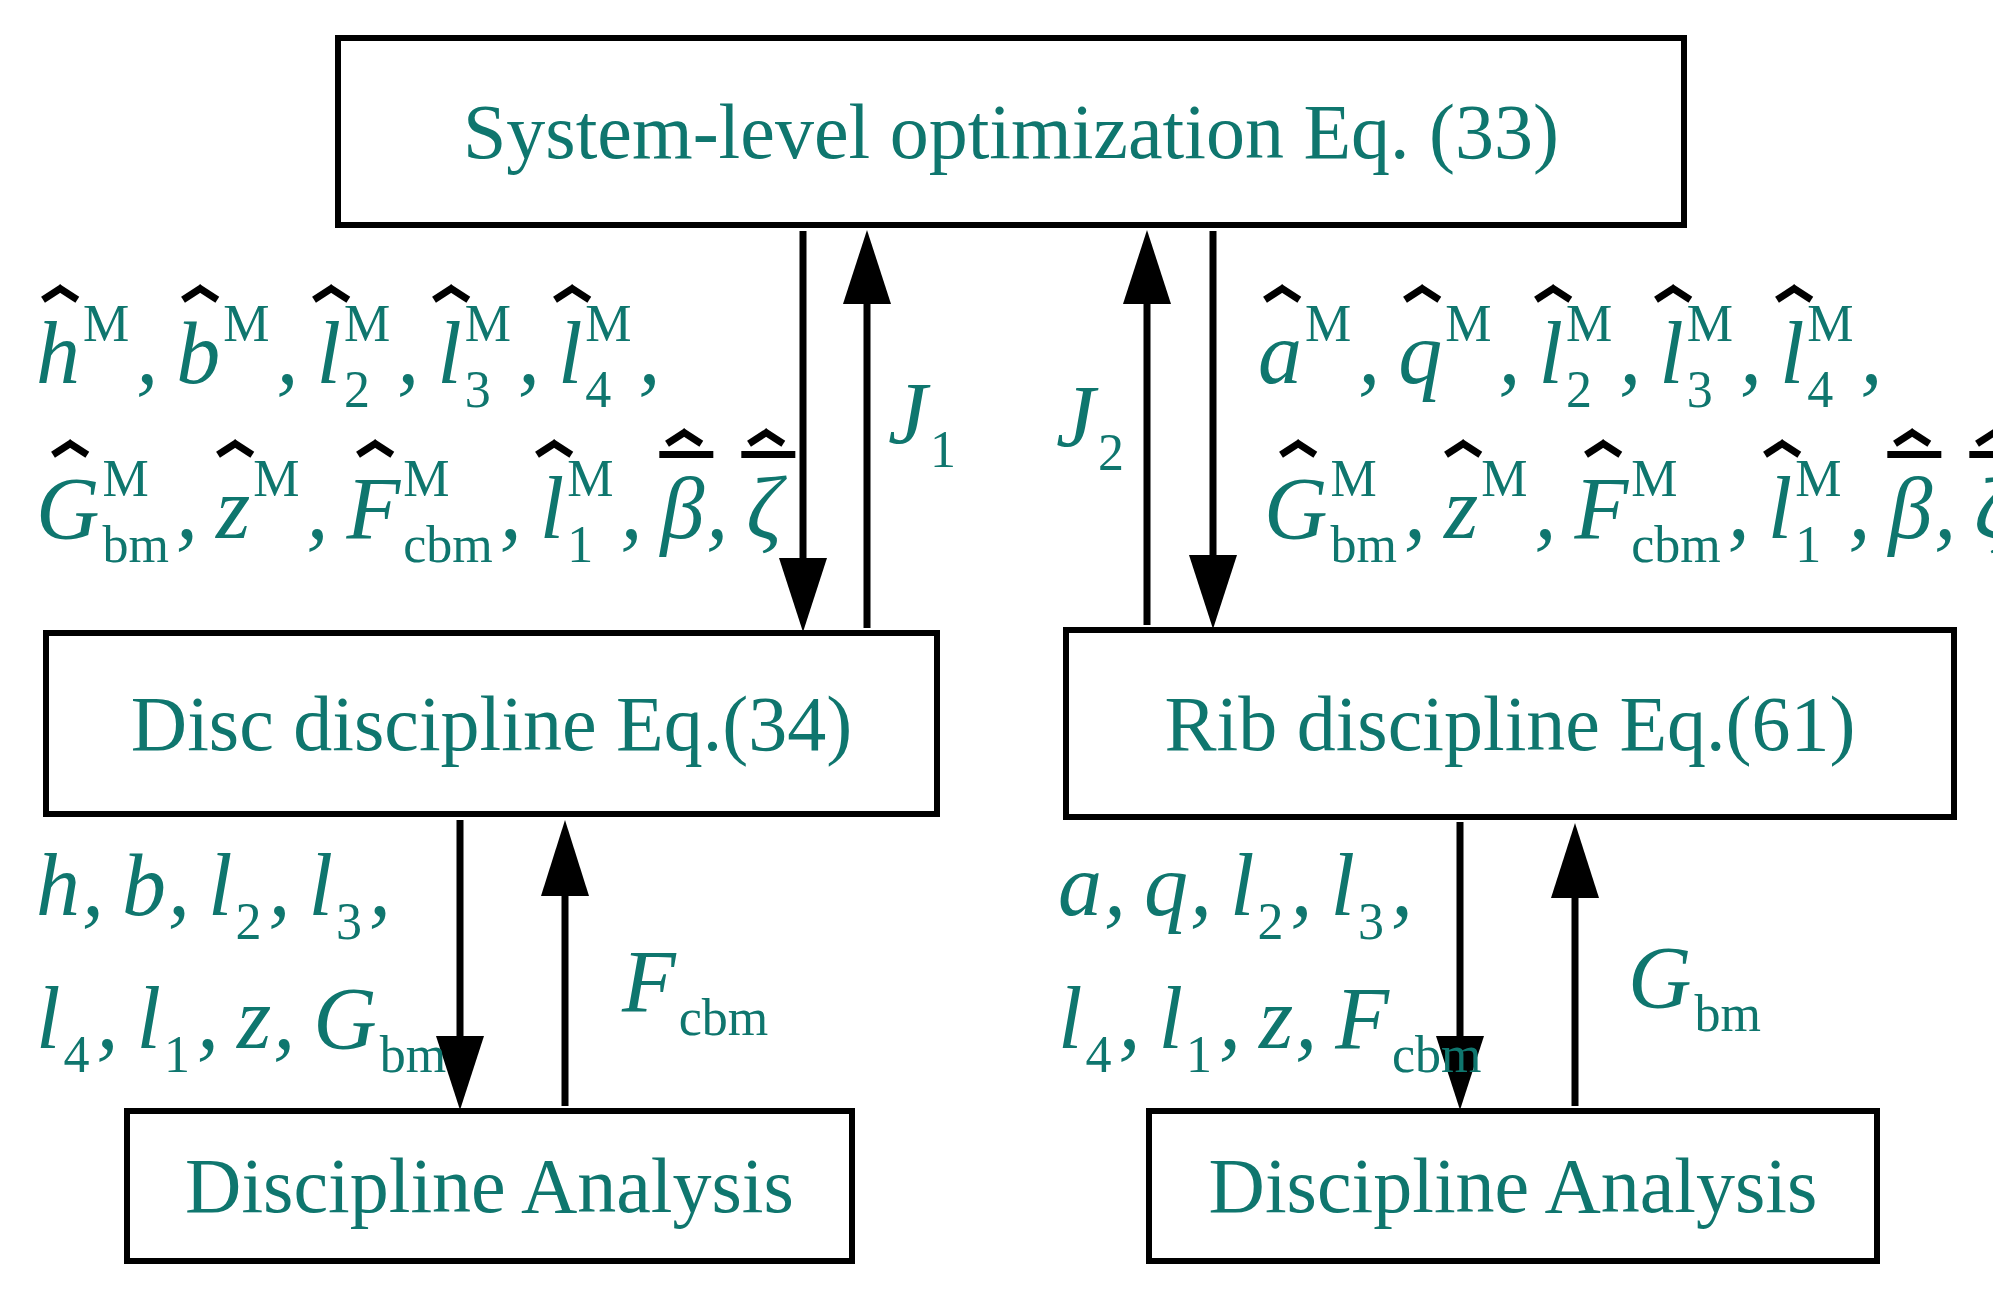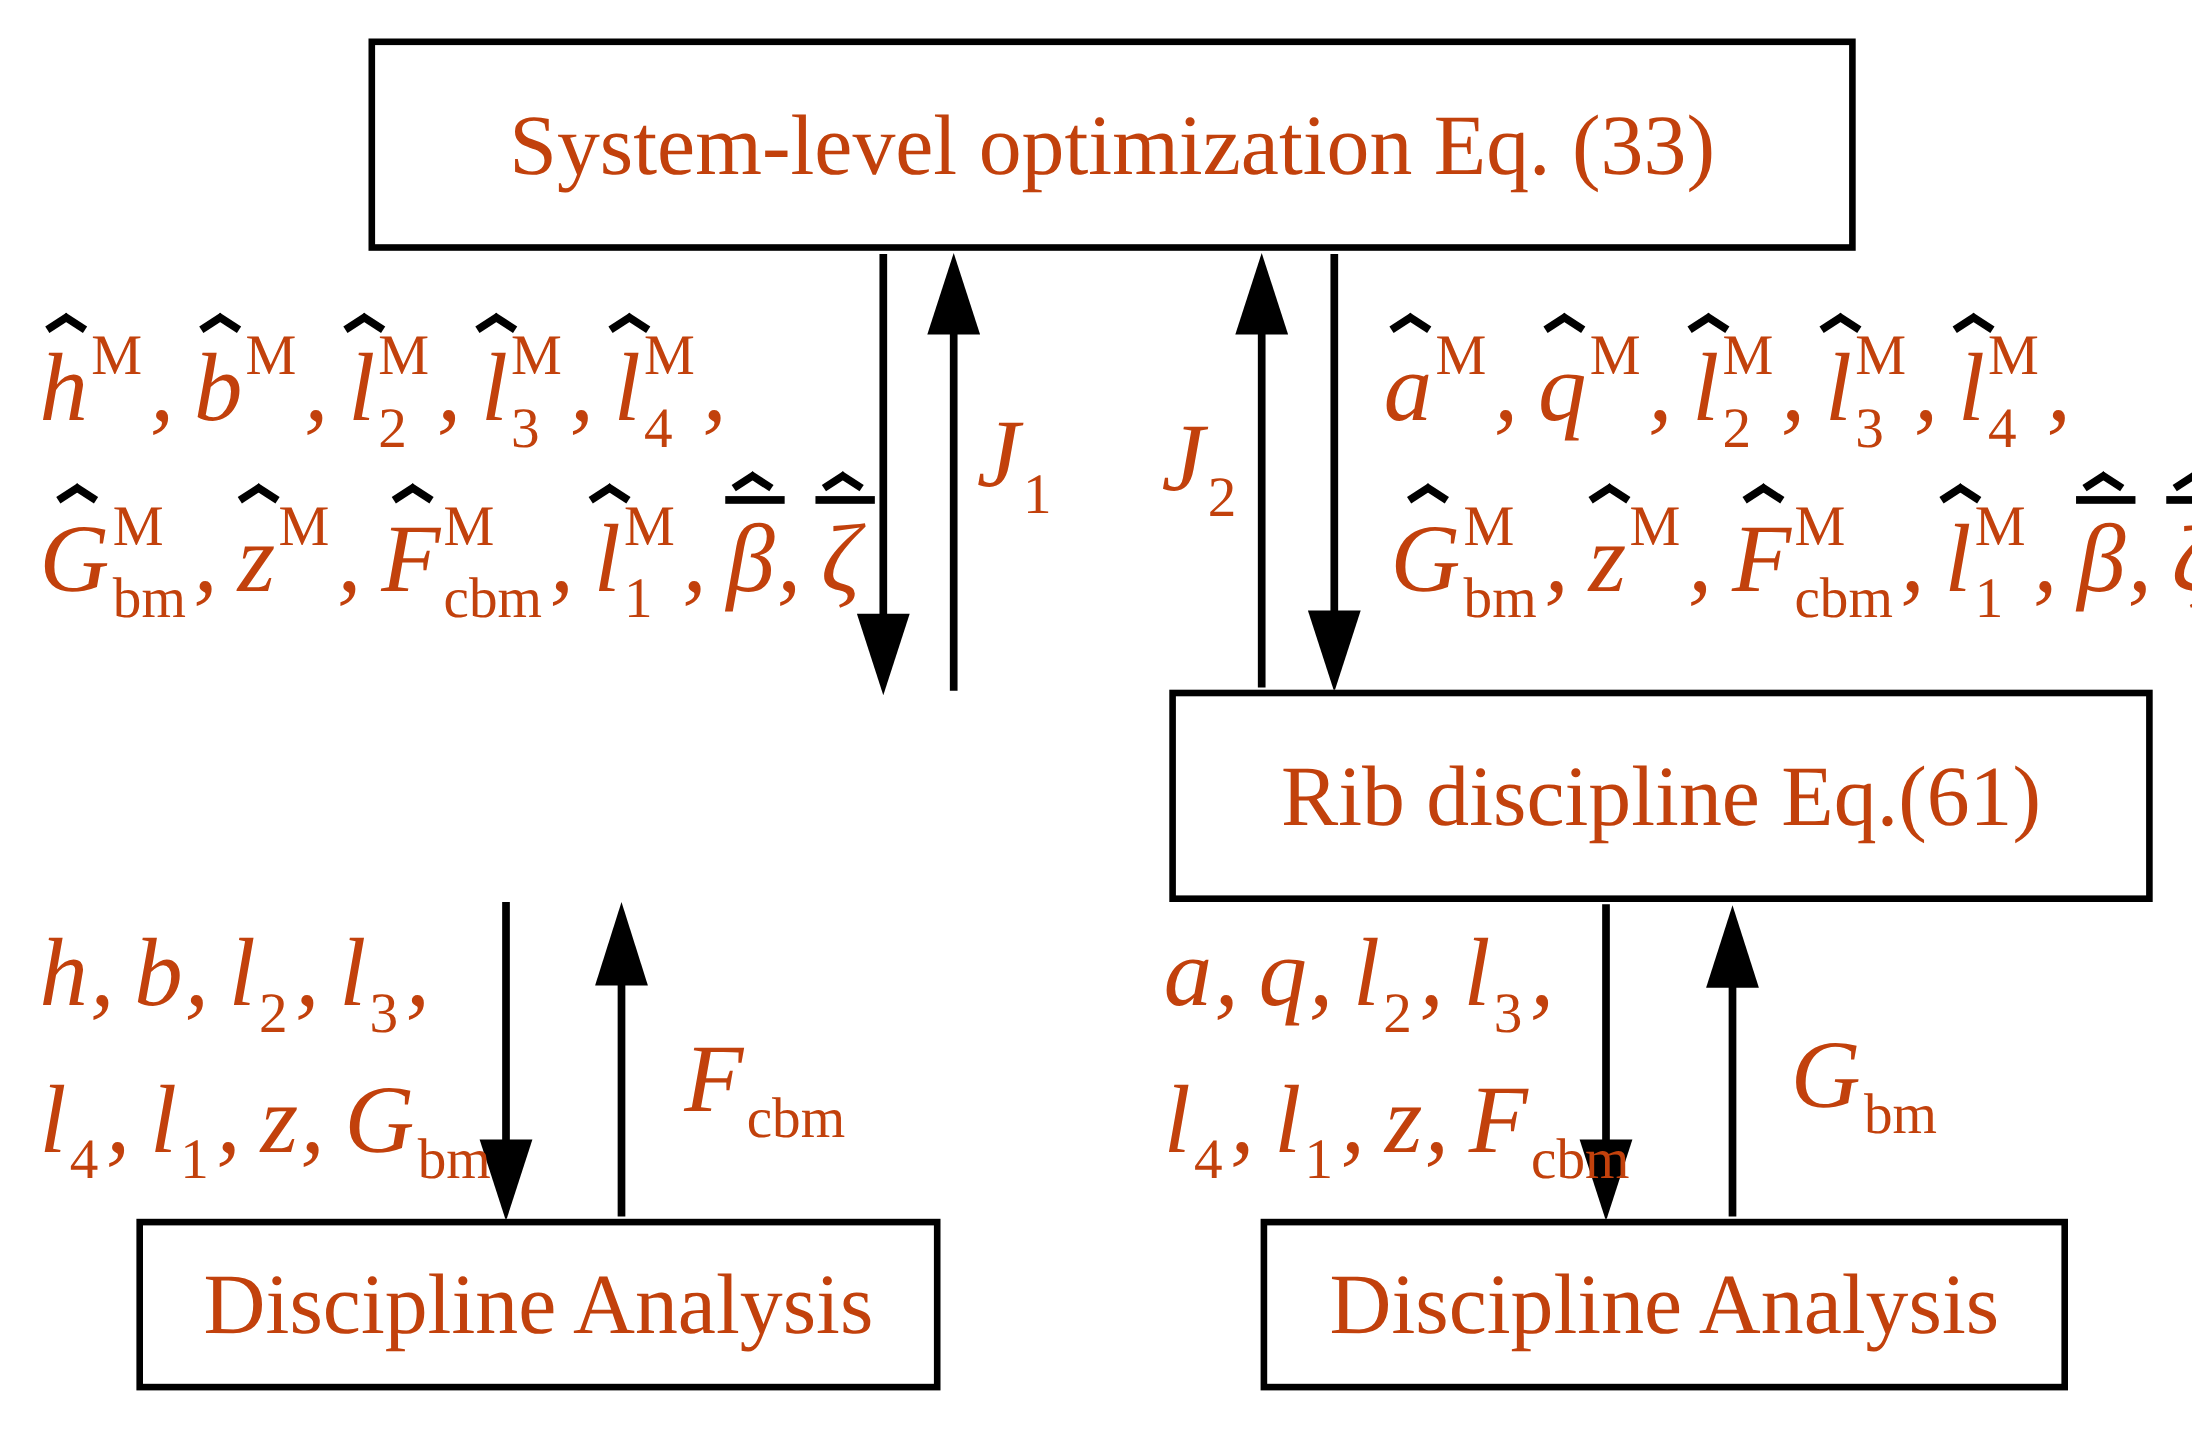--- a/index.html
+++ b/index.html
@@ -1,17 +1,17 @@
 <!DOCTYPE html>
 <html><head>
 <meta charset="utf-8">
 <style>
   html,body{margin:0;padding:0;background:#ffffff;}
   .canvas{position:relative;width:1993px;height:1299px;background:#ffffff;
-          font-family:"Liberation Serif",serif;color:#c2410c;}
+          font-family:"Liberation Serif",serif;color:#0f766e;}
   .box{position:absolute;border:6px solid #000;background:#fff;box-sizing:border-box;
        display:flex;align-items:center;justify-content:center;}
   .box .txt{font-size:78px;line-height:1;white-space:nowrap;}
   #box-system{left:335px;top:35px;width:1352px;height:193px;}
   #box-disc{left:43px;top:630px;width:897px;height:187px;}
   #box-rib{left:1063px;top:627px;width:894px;height:193px;}
   #box-disc-analysis{left:124px;top:1108px;width:731px;height:156px;}
   #box-rib-analysis{left:1146px;top:1108px;width:734px;height:156px;}
 
   .arrows{position:absolute;left:0;top:0;pointer-events:none;}
@@ -69,20 +69,23 @@
       <line x1="1460" y1="822" x2="1460" y2="1040"></line>
       <polygon points="1436,1036 1484,1036 1460,1110" stroke="none"></polygon>
       <line x1="1575" y1="1106" x2="1575" y2="896"></line>
       <polygon points="1551,898 1599,898 1575,823" stroke="none"></polygon>
     </g>
   </svg>
 
   <div class="box" id="box-system">
     <span class="txt">System-level optimization Eq. (33)</span>
   </div>
+  <div class="box" id="box-disc">
+    <span class="txt">Disc discipline Eq.(34)</span>
+  </div>
   <div class="box" id="box-rib">
     <span class="txt">Rib discipline Eq.(61)</span>
   </div>
   <div class="box" id="box-disc-analysis">
     <span class="txt">Discipline Analysis</span>
   </div>
   <div class="box" id="box-rib-analysis">
     <span class="txt">Discipline Analysis</span>
   </div>
 

